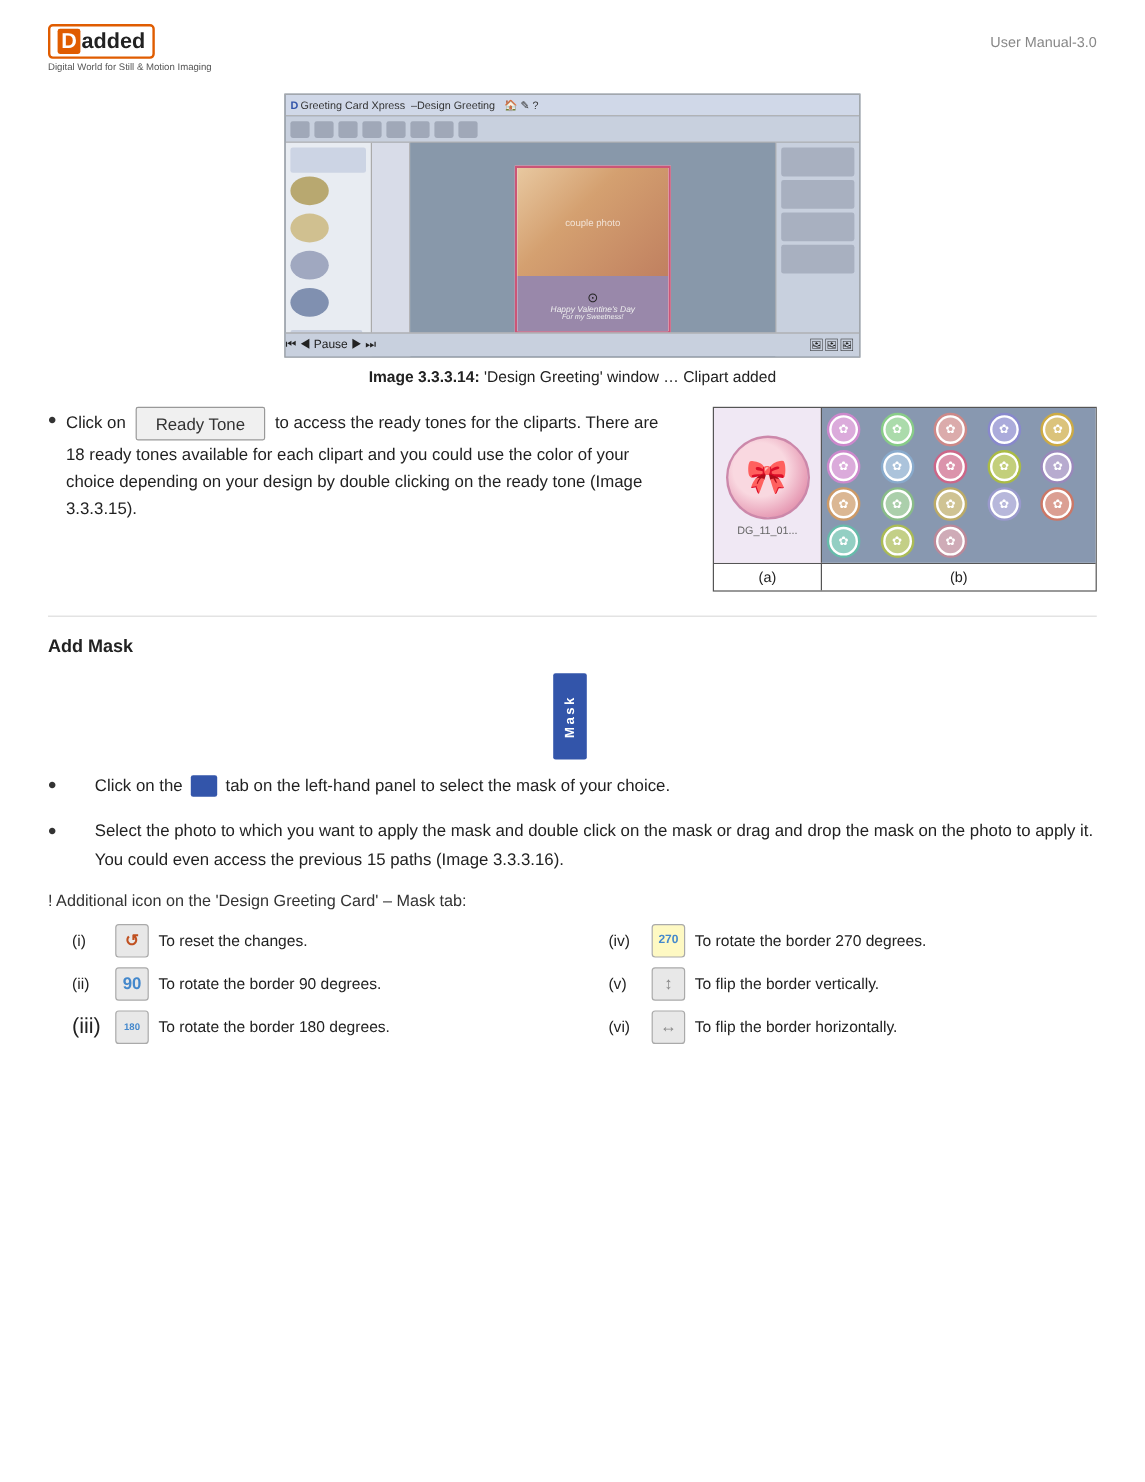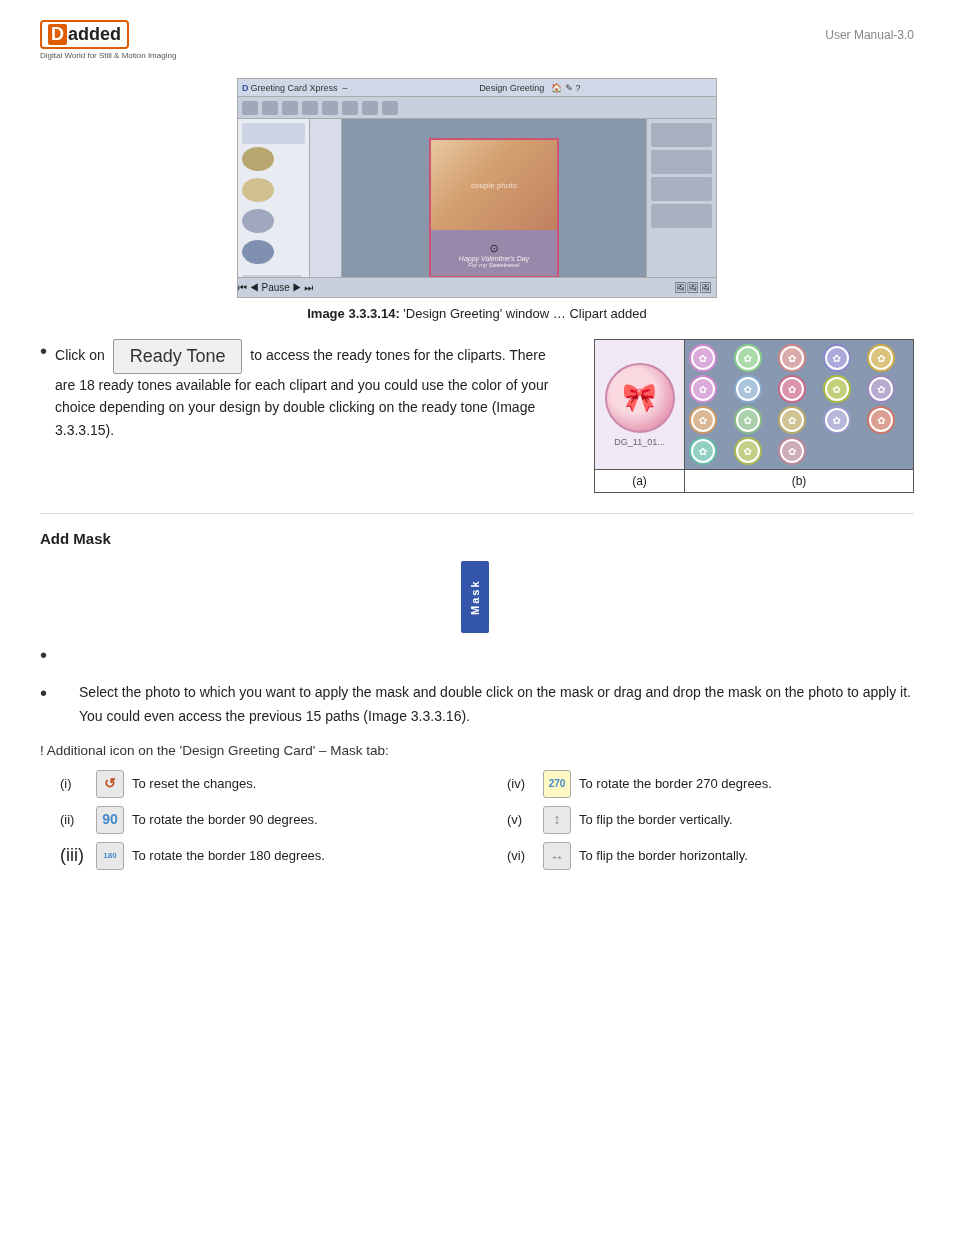--- a/index.html
+++ b/index.html
@@ -207,21 +207,21 @@
     }
     .bullet-content {
       line-height: 1.6;
       font-size: 14px;
     }
     .ready-tone-btn {
       display: inline-block;
       border: 1px solid #999;
       padding: 2px 16px;
       background: #f0f0f0;
-      font-size: 18px;
+      font-size: 14px;
       color: #333;
       border-radius: 2px;
       vertical-align: middle;
       margin: 0 4px;
     }
 
     
     .clipart-panel {
       border: 1px solid #555;
       background: #fff;
@@ -404,21 +404,21 @@
     <span class="logo-tagline">Digital World for Still &amp; Motion Imaging</span>
   </div>
   <div class="header-right">User Manual-3.0</div>
 </div>
 
 <div class="screenshot-container">
   <div class="screenshot-mock">
     <div class="screenshot-titlebar">
       <span style="font-weight:bold;color:#3355aa;font-size:9px;">D</span>
       <span style="font-size:9px;margin-left:2px;">Greeting Card Xpress &nbsp;–</span>
-      <span style="flex:1;text-align:center;font-size:9px;">Design Greeting &nbsp; 🏠 ✎ ?</span>
+      <span style="flex:1;text-align:left;font-size:9px;">Design Greeting &nbsp; 🏠 ✎ ?</span>
     </div>
     <div class="screenshot-toolbar">
       <span class="tb-btn"></span>
         <span class="tb-btn"></span>
         <span class="tb-btn"></span>
       <span class="tb-btn"></span>
         <span class="tb-btn"></span>
         <span class="tb-btn"></span>
       <span class="tb-btn"></span>
         <span class="tb-btn"></span>
@@ -559,20 +559,25 @@
 
   <div class="mask-tab-col">
     <div class="mask-tab-img">
       <div class="mask-tab-text">Mask</div>
     </div>
   </div>
 
   <div class="mask-section">
     <div class="bullet-item">
       <span class="bullet-dot">•</span>
+      <p>
+        <span>Click on the</span>
+        <span style="display:inline-block;width:22px;height:18px;background:#3355aa;border-radius:2px;vertical-align:middle;margin:0 3px;"></span>
+        <span>tab on the left-hand panel to select the mask of your choice.</span>
+      </p>
     </div>
   </div>
 
   <div class="mask-section">
     <div class="bullet-item">
       <span class="bullet-dot">•</span>
       <p>Select the photo to which you want to apply the mask and double click on the mask or drag and drop the mask on the photo to apply it. You could even access the previous 15 paths (Image 3.3.3.16).</p>
     </div>
   </div>
 

